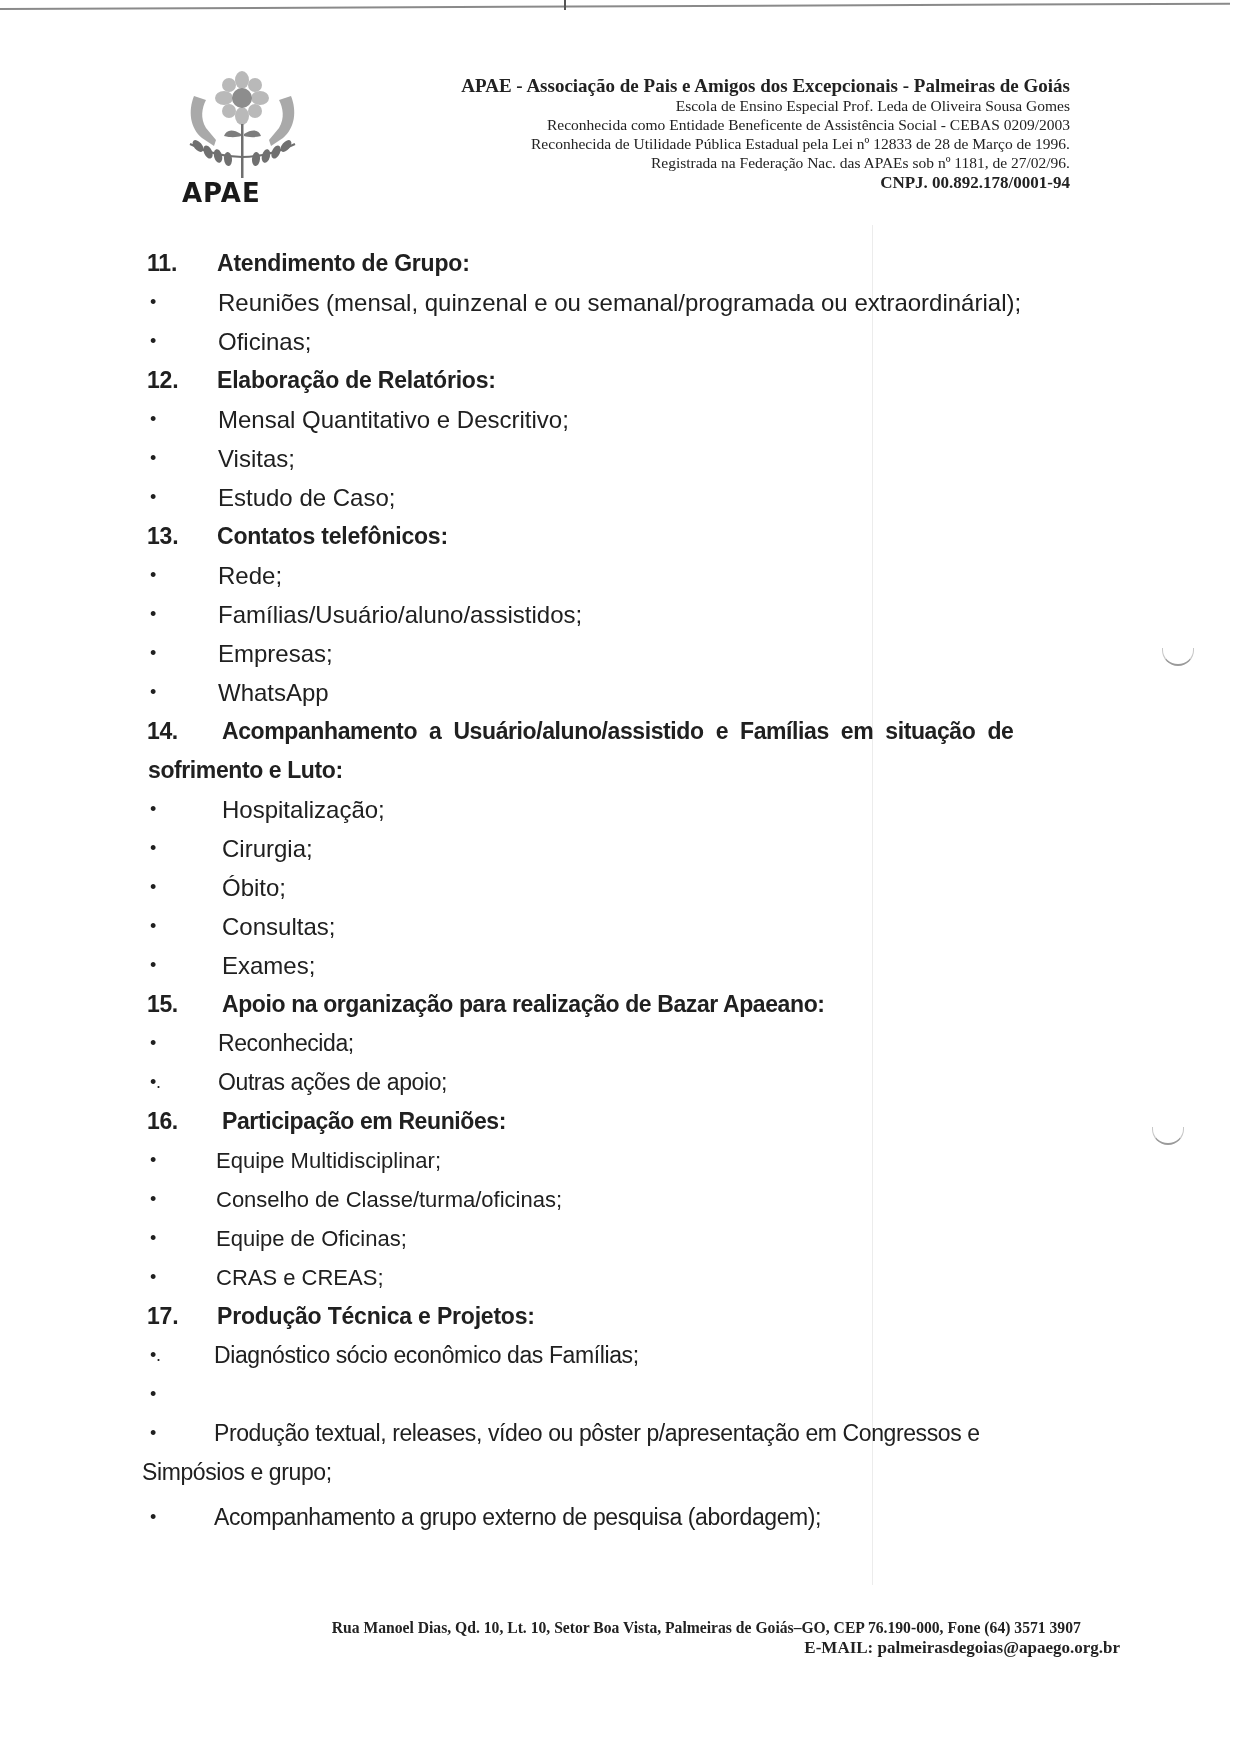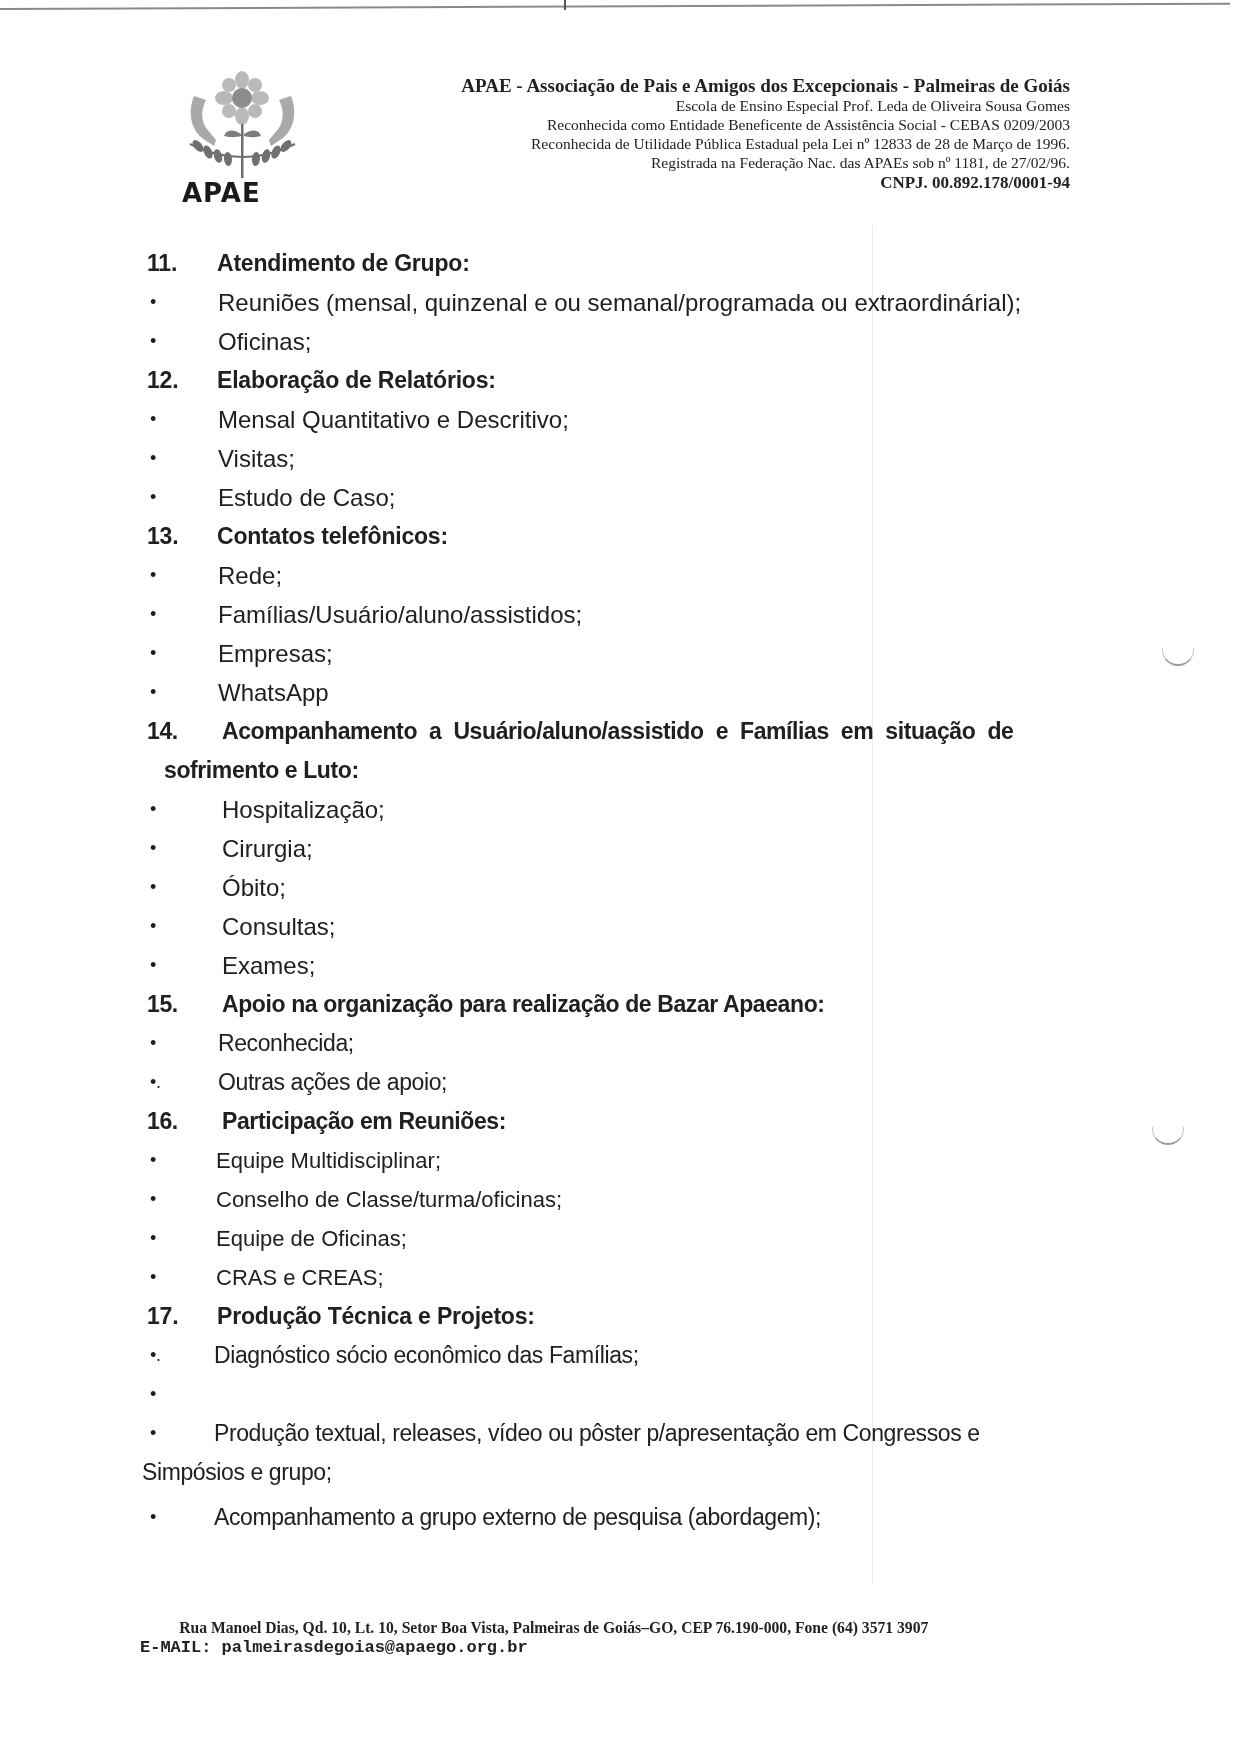--- a/index.html
+++ b/index.html
@@ -49,31 +49,31 @@
     font-family: "Liberation Sans", sans-serif; font-size: 24px; color: #202020;
   }
   .row { position: relative; height: 39px; line-height: 39px; white-space: nowrap; }
   .row.heading { font-weight: bold; font-size: 23px; letter-spacing: -0.2px; }
   .row .num { position: absolute; left: 5px; }
   .row .htext { position: absolute; left: 75px; }
   .row .bullet { position: absolute; left: 8px; font-size: 18px; }
   .row .btext { position: absolute; left: 76px; }
   .row.wide .htext { left: 80px; word-spacing: 6px; }
   .row.cont { height: 39px; }
-  .row.cont .ctext { position: absolute; left: 22px; }
+  .row.cont .ctext { position: absolute; left: 6px; }
   .row.indent2 .btext { left: 80px; }
   .row.condensed { font-size: 23px; letter-spacing: -0.4px; }
 
   
   .footer {
-    position: absolute; left: 140px; top: 1618px; width: 980px; text-align: left;
+    position: absolute; left: 140px; top: 1618px; width: 980px; text-align: right;
     font-family: "Liberation Serif", serif; font-weight: bold; color: #222;
   }
   .footer .addr { font-size: 17px; line-height: 20px; transform: scaleX(0.92); }
-  .footer .mail { font-size: 17px; line-height: 20px; font-family: Liberation Mono, monospace; }
+  .footer .mail { font-size: 17px; line-height: 20px; }
 </style>
 </head>
 <body>
 
 <div class="scan-top-rule"></div>
 <div class="scan-top-tick"></div>
 <div class="scan-fold"></div>
 <div class="punch-hole h1"></div>
 <div class="punch-hole h2"></div>
 

